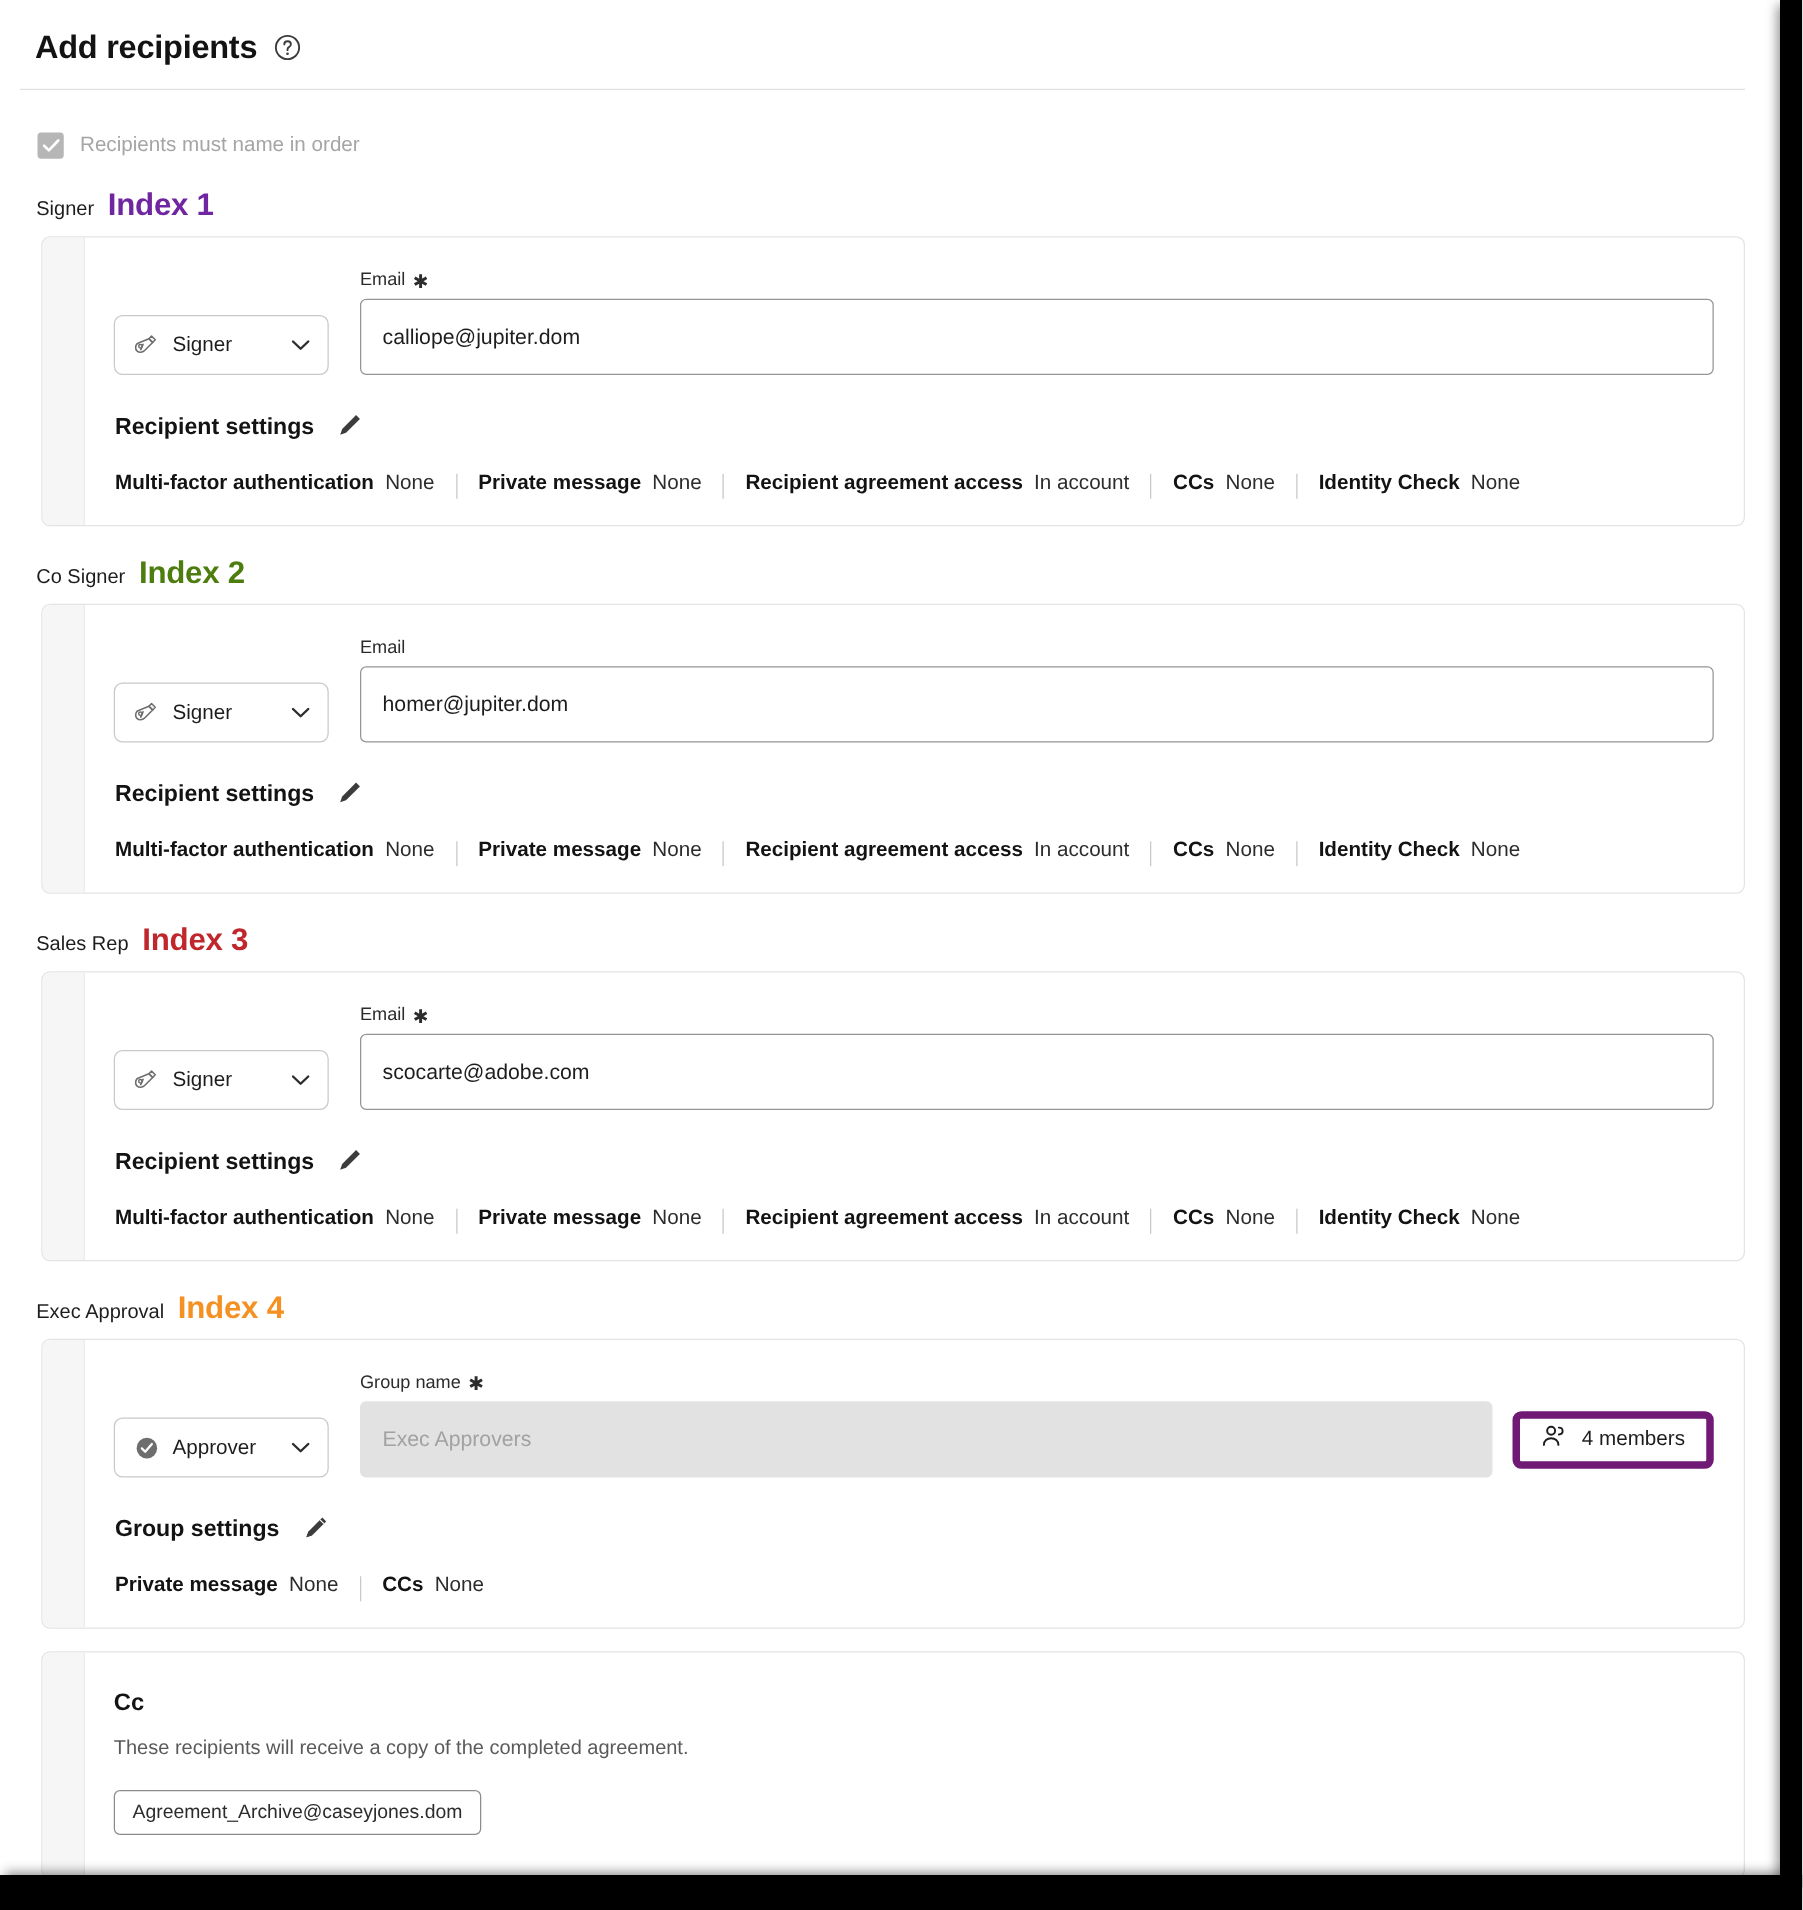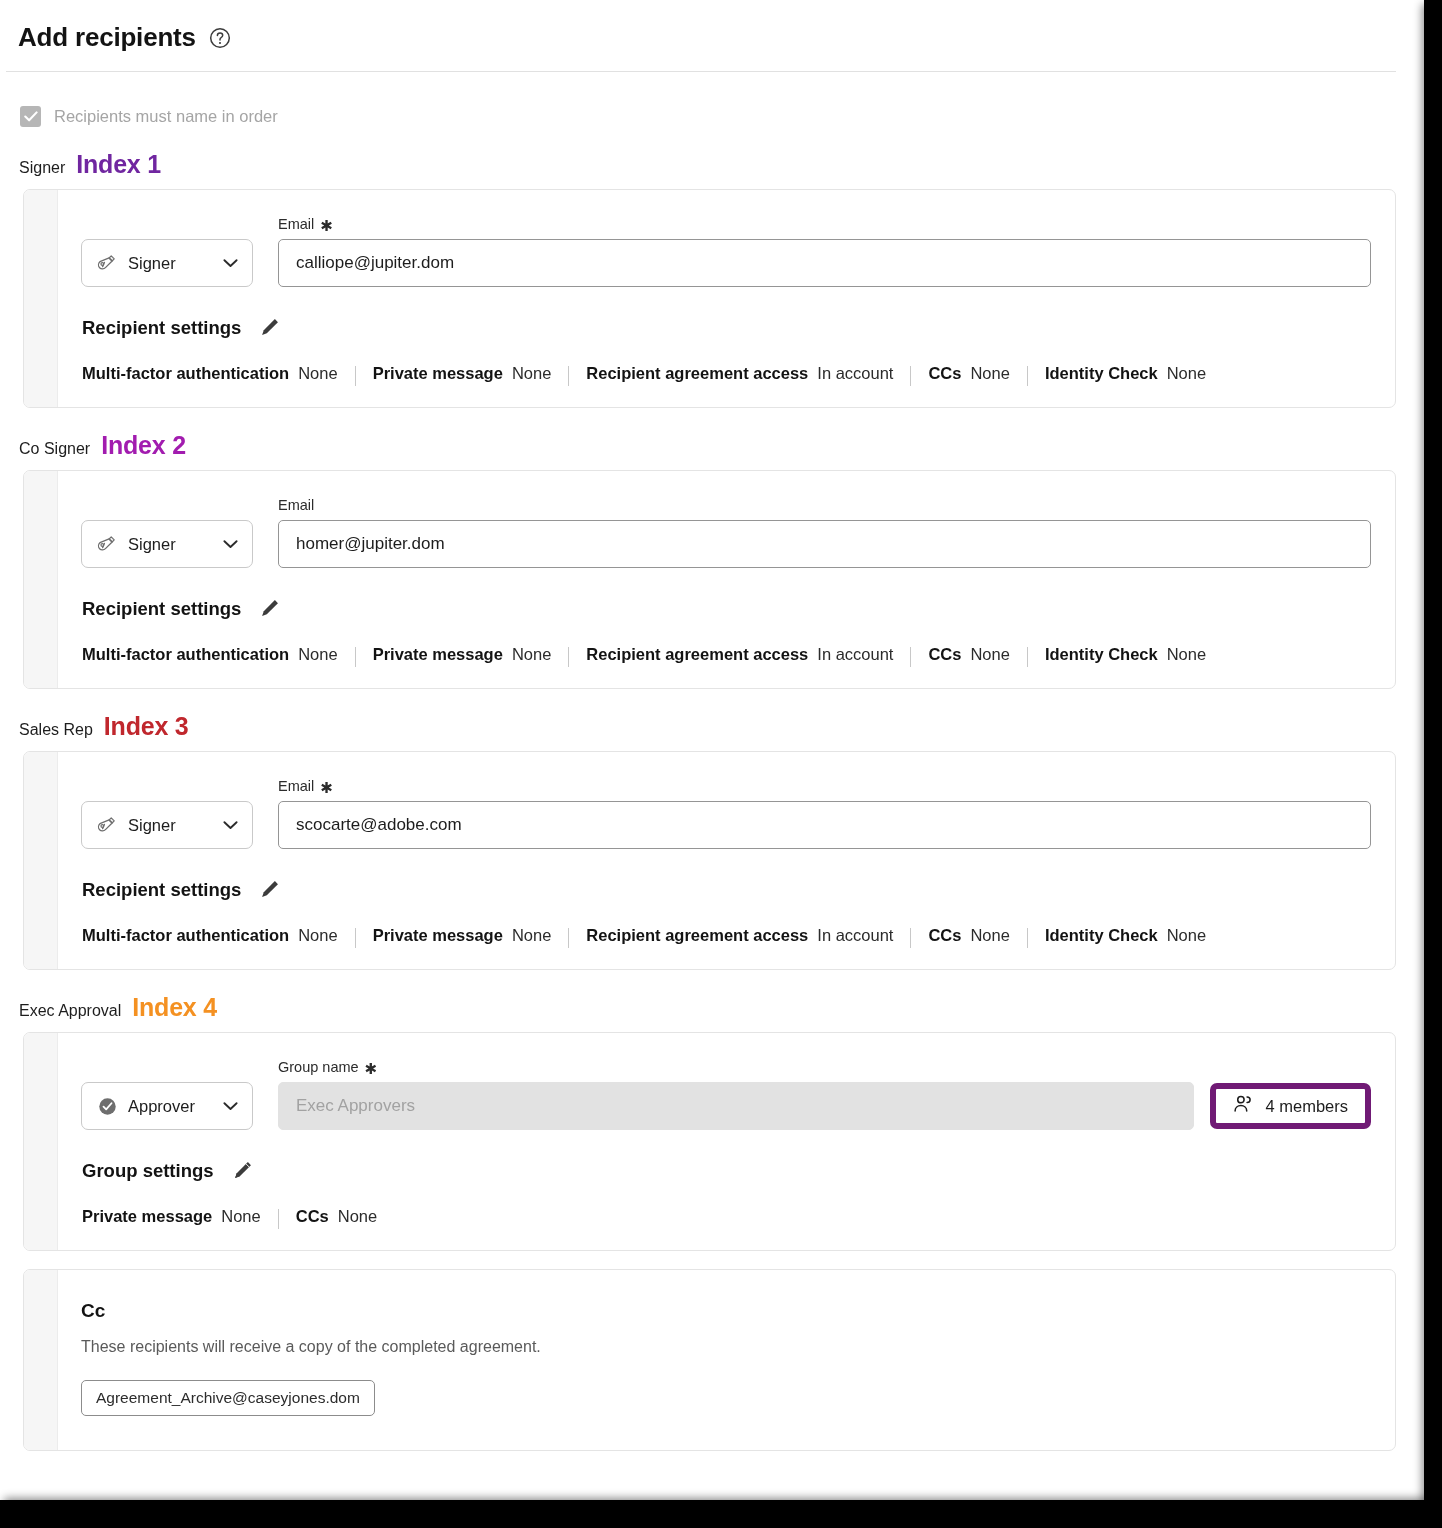--- a/index.html
+++ b/index.html
@@ -20,21 +20,21 @@
   .frame-right {
     position: absolute; top: 0; right: 0; width: 18px; height: 1510px;
     background: #000; 
     box-shadow: -6px 0 9px -4px rgba(0,0,0,.45);
   }
   .frame-bottom {
     position: absolute; left: 0; bottom: 0; width: 1442px; height: 28px;
     background: #000;
     box-shadow: 0 -6px 9px -4px rgba(0,0,0,.45);
   }
-  .content { position: relative; width: 1420px; padding: 0 0 0 6px; }
+  .content { position: relative; width: 1420px; padding: 0 0 0 16px; }
 
   
   .page-header {
     display: flex; align-items: center; gap: 13px;
     padding: 22px 0 18px 12px;
     border-bottom: 1px solid #e1e1e1;
     margin-right: 24px;
   }
   .page-title {
     font-size: 26px; font-weight: 700; color: #131313; letter-spacing: -0.2px;
@@ -92,21 +92,21 @@
   .role-select .rs-label { font-size: 16.5px; color: #1d1d1d; flex: 1 1 auto; }
   .role-select .rs-chev { flex: 0 0 auto; display:flex; }
 
   .field-wrap { flex: 1 1 auto; min-width: 0; }
   .field-label {
     font-size: 14.5px; color: #2c2c2c; margin-bottom: 7px;
     display: flex; align-items: center; gap: 6px;
   }
   .req { font-size: 15px; color: #2c2c2c; line-height: 1; position: relative; top: 1px;}
   .text-input {
-    width: 100%; height: 48px;
+    width: 100%; height: 61px;
     border: 1px solid #959595; border-radius: 5px; background: #fff;
     font-family: "Liberation Sans", sans-serif;
     font-size: 17px; color: #1d1d1d;
     padding: 0 17px;
     outline: none;
   }
   .group-field-row { display: flex; align-items: center; gap: 0; }
   .text-input.disabled {
     background: #e2e2e2; border: 1px solid #e2e2e2; color: #a2a2a2;
   }
@@ -251,21 +251,21 @@
                   <span class="s-key">Identity Check</span>
                   <span class="s-val">None</span>
                 </span>
               </div>
             </div>
           </div>
         </div>
         <div>
           <div class="role-line">
             <span class="role-name">Co Signer</span>
-            <span class="role-index" style="color:#a21caf">Index 2</span>
+            <span class="role-index" style="color:#4d7c0f">Index 2</span>
           </div>
           <div class="card">
             <div class="gutter"></div>
             <div class="card-body">
               <div class="row-top">
                 <div class="role-select">
                   <span class="rs-icon">
                     <svg width="22" height="22" viewBox="0 0 24 24" aria-hidden="true">
                       <path d="M16.6 4.2 19.9 7.5 17.6 9.8 14.3 6.5 Z" fill="#f2f2f2" stroke="#6e6e6e" stroke-width="1.3" stroke-linejoin="round"></path>
                       <path d="M14.3 6.5 17.6 9.8 10.6 16.8 C8.6 18.8 5.6 18.8 3.9 17.1 C2.2 15.4 2.4 12.5 4.3 10.6 Z" fill="none" stroke="#6e6e6e" stroke-width="1.4" stroke-linejoin="round"></path>

